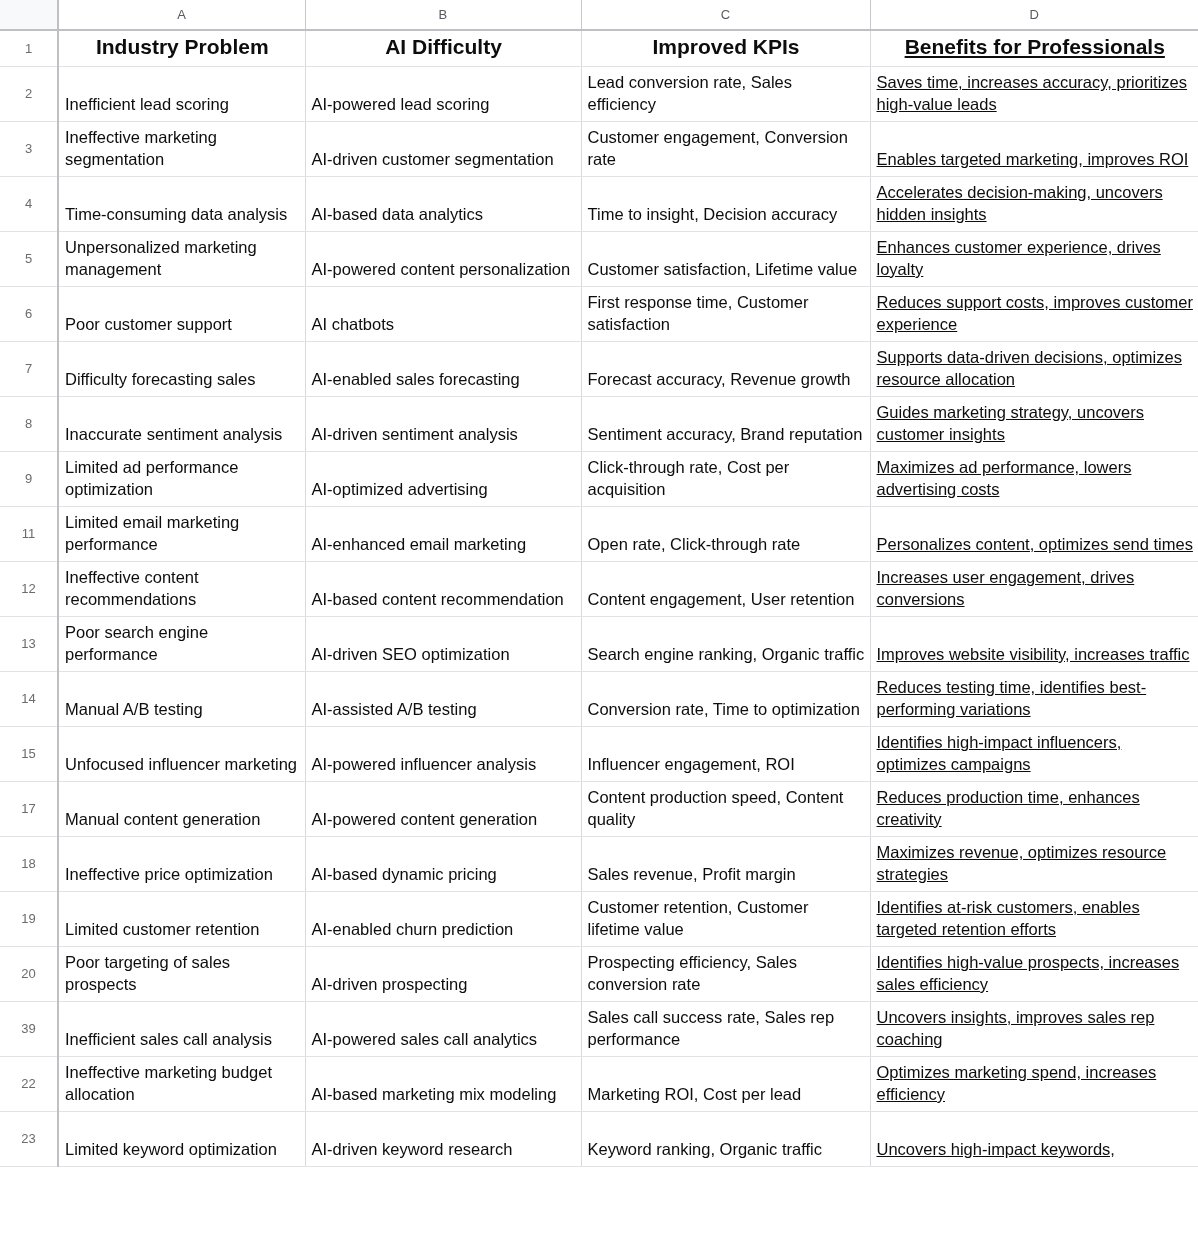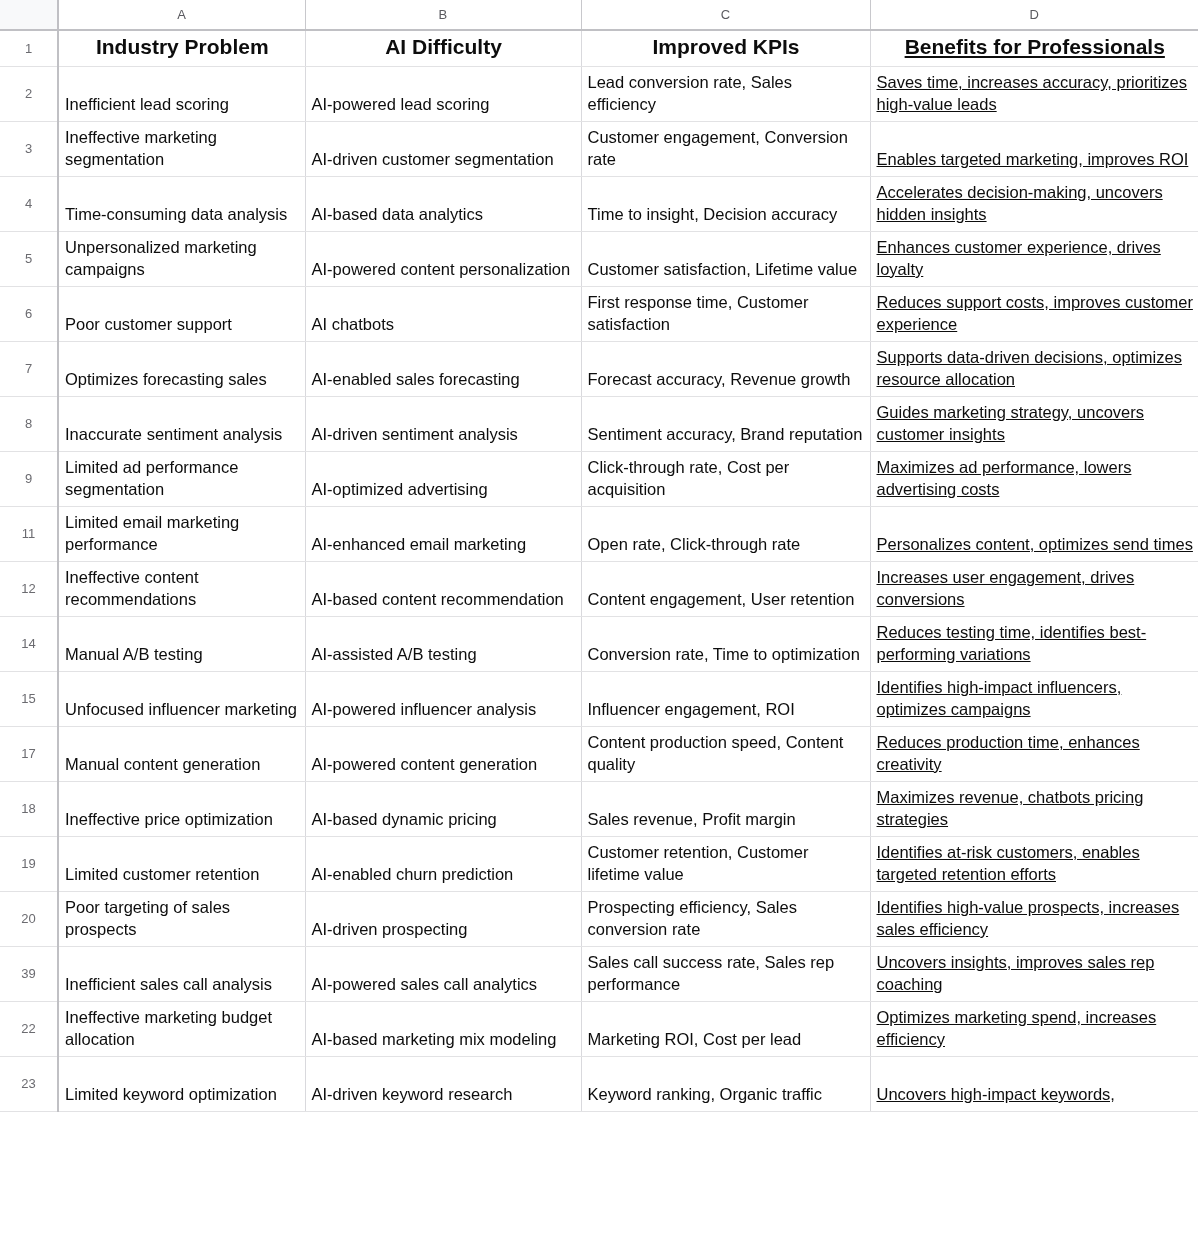--- a/index.html
+++ b/index.html
@@ -152,68 +152,75 @@
         </tr>
         <tr class="datarow">
           <td class="rowhdr">4</td>
           <td class="cell">Time-consuming data analysis</td>
           <td class="cell">AI-based data analytics</td>
           <td class="cell">Time to insight, Decision accuracy</td>
           <td class="cell last">Accelerates decision-making, uncovers hidden insights</td>
         </tr>
         <tr class="datarow">
           <td class="rowhdr">5</td>
-          <td class="cell">Unpersonalized marketing campaigns</td>
+          <td class="cell">Unpersonalized marketing management</td>
           <td class="cell">AI-powered content personalization</td>
           <td class="cell">Customer satisfaction, Lifetime value</td>
           <td class="cell last">Enhances customer experience, drives loyalty</td>
         </tr>
         <tr class="datarow">
           <td class="rowhdr">6</td>
           <td class="cell">Poor customer support</td>
           <td class="cell">AI chatbots</td>
           <td class="cell">First response time, Customer satisfaction</td>
           <td class="cell last">Reduces support costs, improves customer experience</td>
         </tr>
         <tr class="datarow">
           <td class="rowhdr">7</td>
-          <td class="cell">Optimizes forecasting sales</td>
+          <td class="cell">Difficulty forecasting sales</td>
           <td class="cell">AI-enabled sales forecasting</td>
           <td class="cell">Forecast accuracy, Revenue growth</td>
           <td class="cell last">Supports data-driven decisions, optimizes resource allocation</td>
         </tr>
         <tr class="datarow">
           <td class="rowhdr">8</td>
           <td class="cell">Inaccurate sentiment analysis</td>
           <td class="cell">AI-driven sentiment analysis</td>
           <td class="cell">Sentiment accuracy, Brand reputation</td>
           <td class="cell last">Guides marketing strategy, uncovers customer insights</td>
         </tr>
         <tr class="datarow">
           <td class="rowhdr">9</td>
-          <td class="cell">Limited ad performance segmentation</td>
+          <td class="cell">Limited ad performance optimization</td>
           <td class="cell">AI-optimized advertising</td>
           <td class="cell">Click-through rate, Cost per acquisition</td>
           <td class="cell last">Maximizes ad performance, lowers advertising costs</td>
         </tr>
         <tr class="datarow">
           <td class="rowhdr">11</td>
           <td class="cell">Limited email marketing performance</td>
           <td class="cell">AI-enhanced email marketing</td>
           <td class="cell">Open rate, Click-through rate</td>
           <td class="cell last">Personalizes content, optimizes send times</td>
         </tr>
         <tr class="datarow">
           <td class="rowhdr">12</td>
           <td class="cell">Ineffective content recommendations</td>
           <td class="cell">AI-based content recommendation</td>
           <td class="cell">Content engagement, User retention</td>
           <td class="cell last">Increases user engagement, drives conversions</td>
         </tr>
         <tr class="datarow">
+          <td class="rowhdr">13</td>
+          <td class="cell">Poor search engine performance</td>
+          <td class="cell">AI-driven SEO optimization</td>
+          <td class="cell">Search engine ranking, Organic traffic</td>
+          <td class="cell last">Improves website visibility, increases traffic</td>
+        </tr>
+        <tr class="datarow">
           <td class="rowhdr">14</td>
           <td class="cell">Manual A/B testing</td>
           <td class="cell">AI-assisted A/B testing</td>
           <td class="cell">Conversion rate, Time to optimization</td>
           <td class="cell last">Reduces testing time, identifies best-performing variations</td>
         </tr>
         <tr class="datarow">
           <td class="rowhdr">15</td>
           <td class="cell">Unfocused influencer marketing</td>
           <td class="cell">AI-powered influencer analysis</td>
@@ -225,21 +232,21 @@
           <td class="cell">Manual content generation</td>
           <td class="cell">AI-powered content generation</td>
           <td class="cell">Content production speed, Content quality</td>
           <td class="cell last">Reduces production time, enhances creativity</td>
         </tr>
         <tr class="datarow">
           <td class="rowhdr">18</td>
           <td class="cell">Ineffective price optimization</td>
           <td class="cell">AI-based dynamic pricing</td>
           <td class="cell">Sales revenue, Profit margin</td>
-          <td class="cell last">Maximizes revenue, chatbots pricing strategies</td>
+          <td class="cell last">Maximizes revenue, optimizes resource strategies</td>
         </tr>
         <tr class="datarow">
           <td class="rowhdr">19</td>
           <td class="cell">Limited customer retention</td>
           <td class="cell">AI-enabled churn prediction</td>
           <td class="cell">Customer retention, Customer lifetime value</td>
           <td class="cell last">Identifies at-risk customers, enables targeted retention efforts</td>
         </tr>
         <tr class="datarow">
           <td class="rowhdr">20</td>

